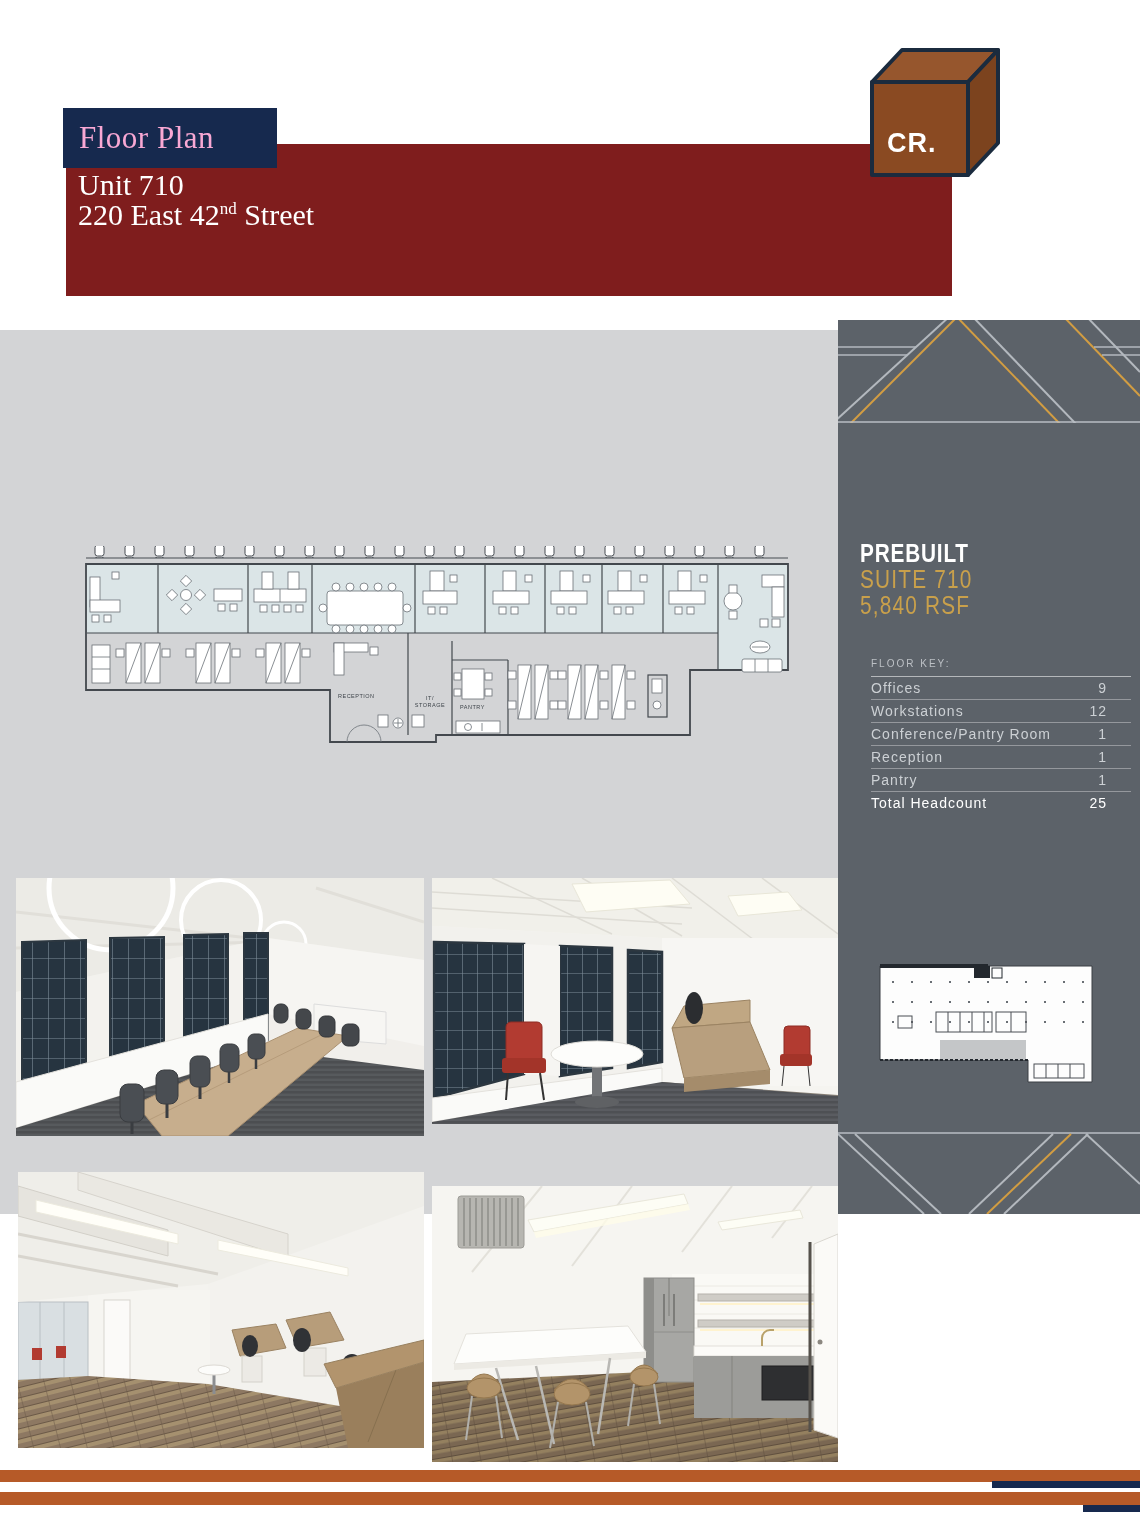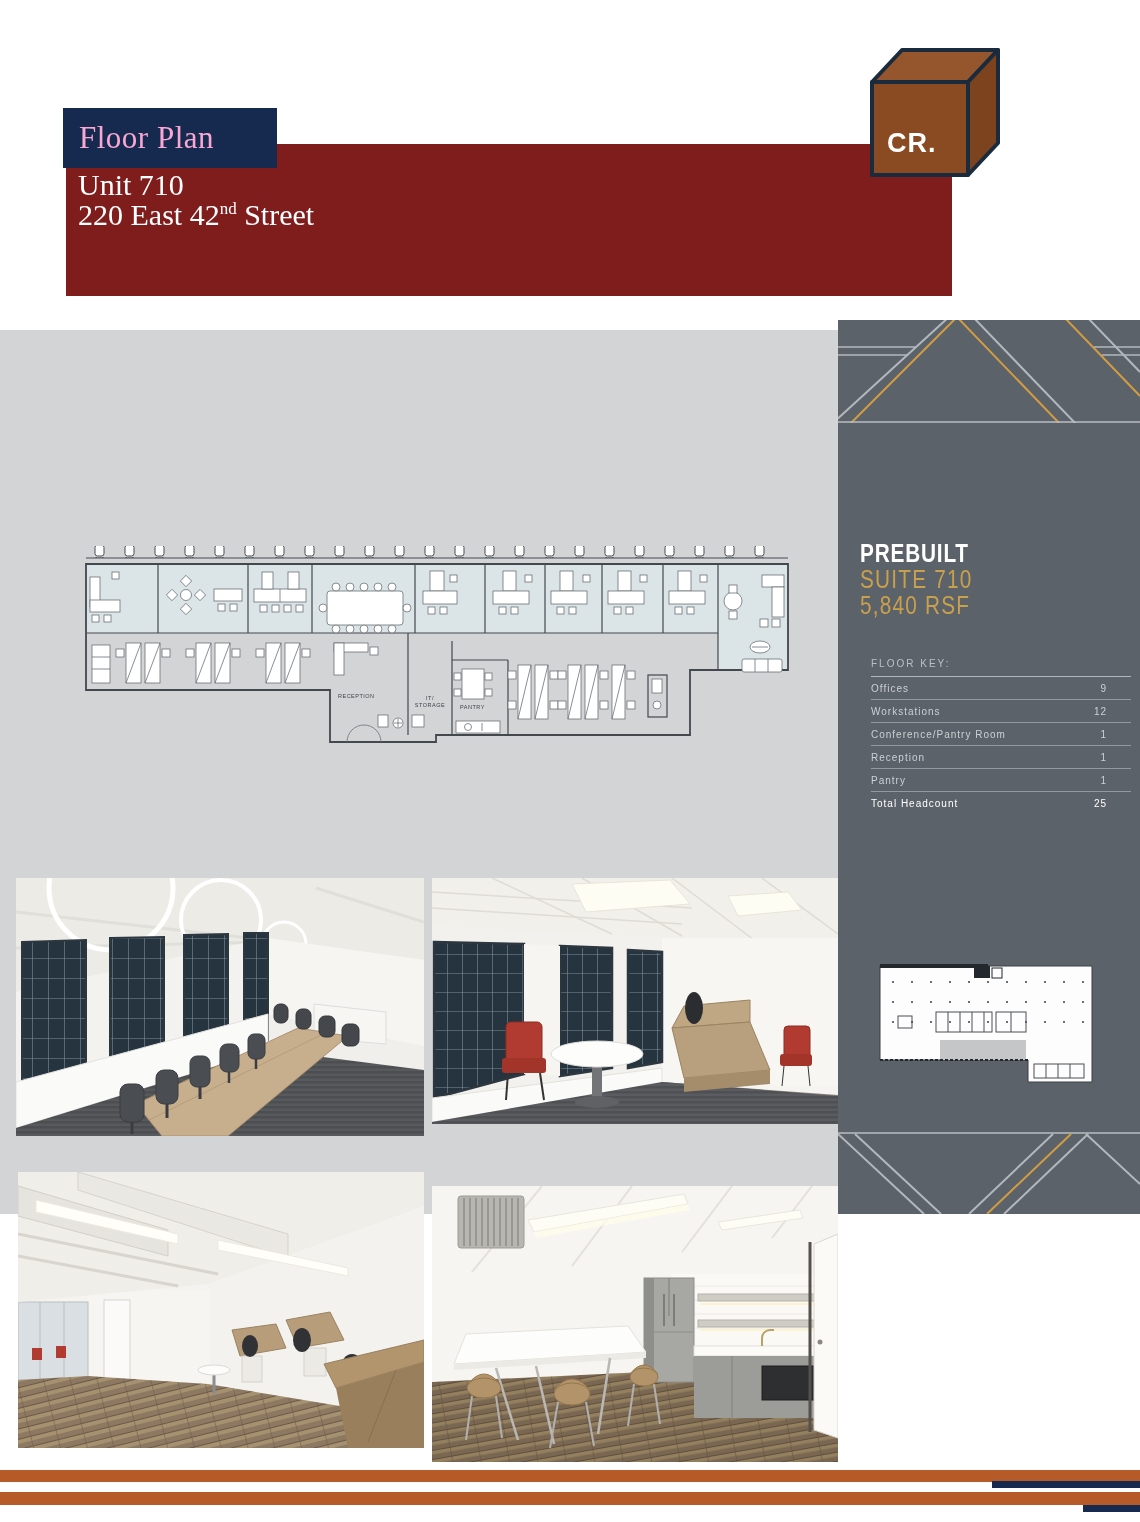--- a/index.html
+++ b/index.html
@@ -26,21 +26,21 @@
 
   
   .sidebar{left:838px;top:320px;width:302px;height:894px;background:#5c6269;z-index:2;padding-left:8px;}
   .sb-title{position:absolute;left:22px;top:220px;line-height:26px;transform:scaleX(.8);transform-origin:left top;white-space:nowrap;}
   .sb-title .t1{font-size:26px;font-weight:700;color:#ffffff;letter-spacing:1px;}
   .sb-title .t2,.sb-title .t3{font-size:26px;font-weight:400;color:#c9a04b;letter-spacing:1.5px;}
   .floor-key{position:absolute;left:20px;top:338px;width:260px;margin-left:13px;}
   .fk-title{font-size:10px;color:#bcc0c5;letter-spacing:2px;height:18px;
             border-bottom:1px solid rgba(255,255,255,.55);}
   .fk-row{display:flex;justify-content:space-between;align-items:center;height:22px;
-          border-bottom:1px solid rgba(255,255,255,.35);font-size:10px;color:#ccd0d4;letter-spacing:1px;}
+          border-bottom:1px solid rgba(255,255,255,.35);font-size:14px;color:#ccd0d4;letter-spacing:1px;}
   .fk-row .val{padding-right:24px;}
   .fk-total{border-bottom:none;color:#ffffff;font-weight:400;}
   .keyplate{position:absolute;left:40px;top:640px;}
 
   
   .photo{position:absolute;display:block;z-index:2;}
 
   
   .stripe{left:0;width:1140px;background:#b65a28;z-index:1;}
   .s1{top:1470px;height:12px;}

